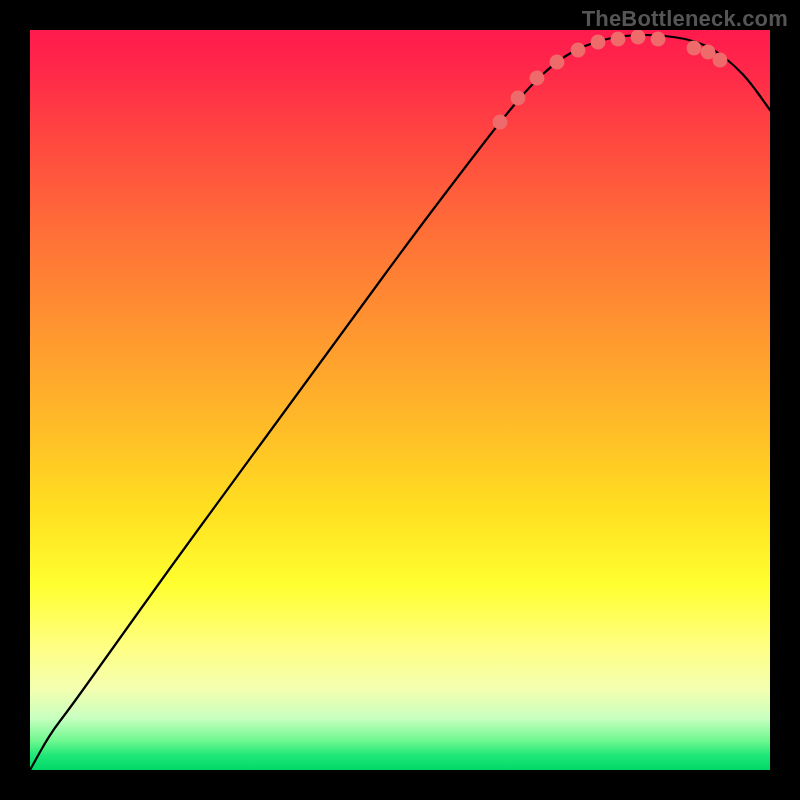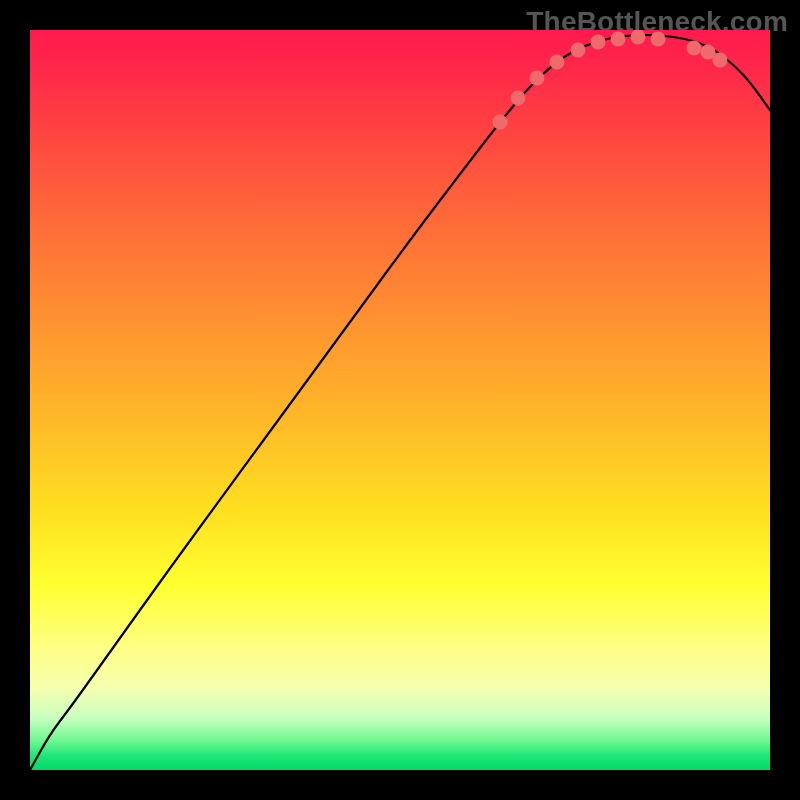--- a/index.html
+++ b/index.html
@@ -47,21 +47,21 @@
       #70f890 96%,
       #20e878 98%,
       #00d868 100%
     );
   }
   .attrib {
     position: absolute;
     top: 6px;
     right: 12px;
     color: #555;
-    font-size: 28px;
+    font-size: 22px;
     font-weight: 600;
     letter-spacing: 0.2px;
     user-select: none;
   }
   svg.curve {
     position: absolute;
     inset: 0;
     width: 100%;
     height: 100%;
   }

